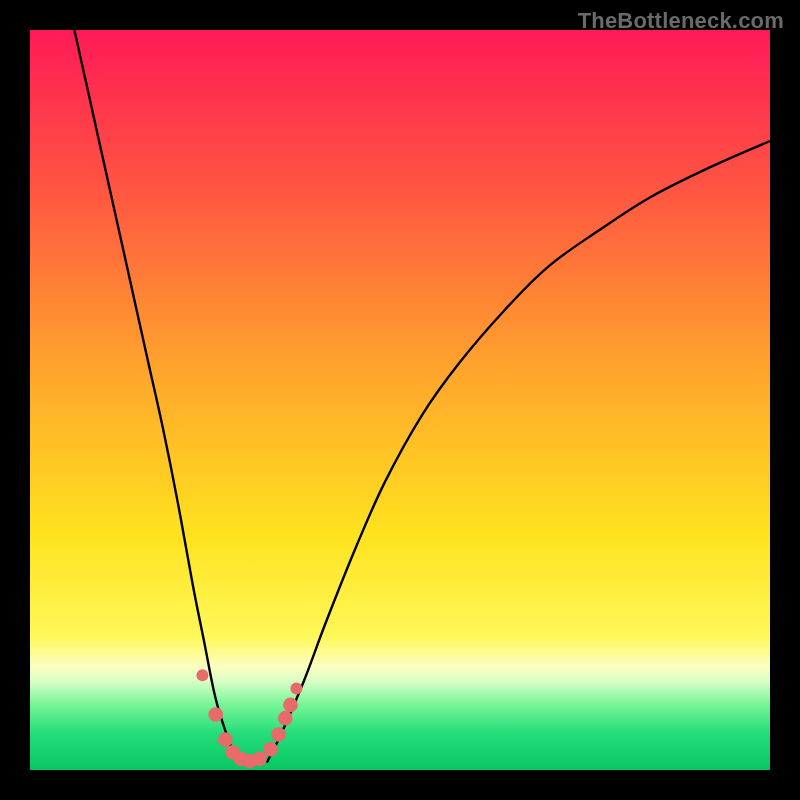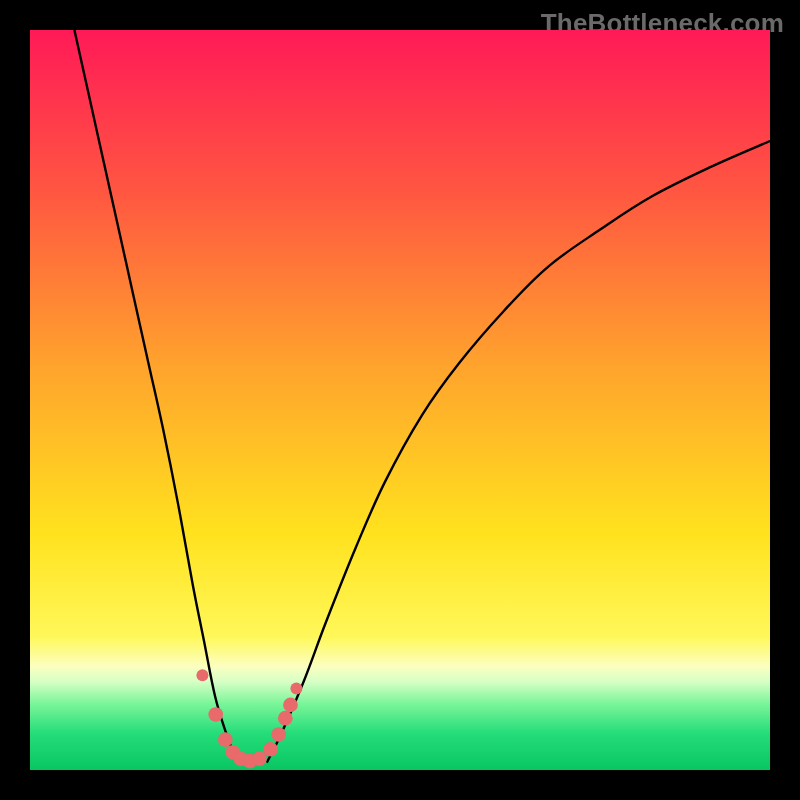--- a/index.html
+++ b/index.html
@@ -26,21 +26,21 @@
     height: 740px;
   }
   svg {
     display: block;
   }
   .watermark {
     position: absolute;
     top: 8px;
     right: 16px;
     font-family: Arial, Helvetica, sans-serif;
-    font-size: 26px;
+    font-size: 22px;
     font-weight: 600;
     color: #6a6a6a;
     letter-spacing: 0.2px;
   }
 </style>
 </head>
 <body>
 
 <div class="frame">
   <div class="watermark">TheBottleneck.com</div>

